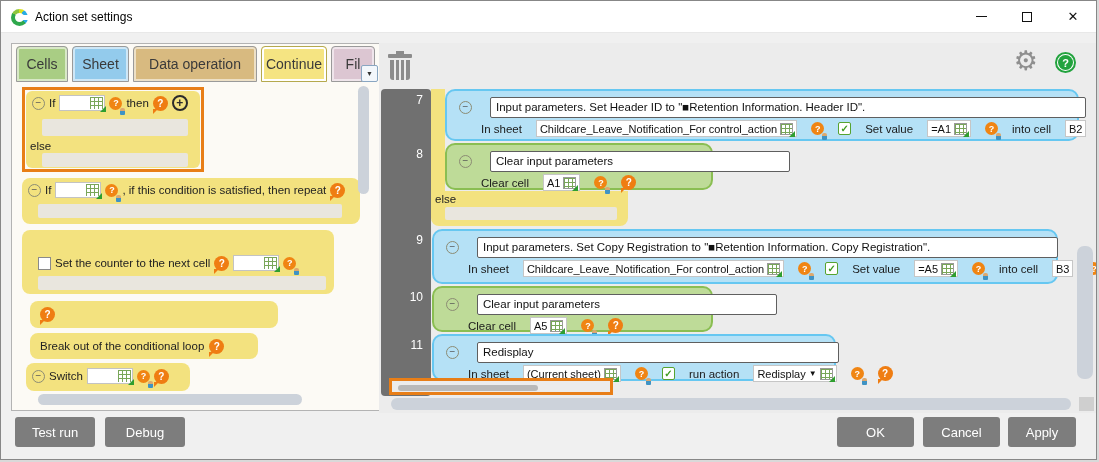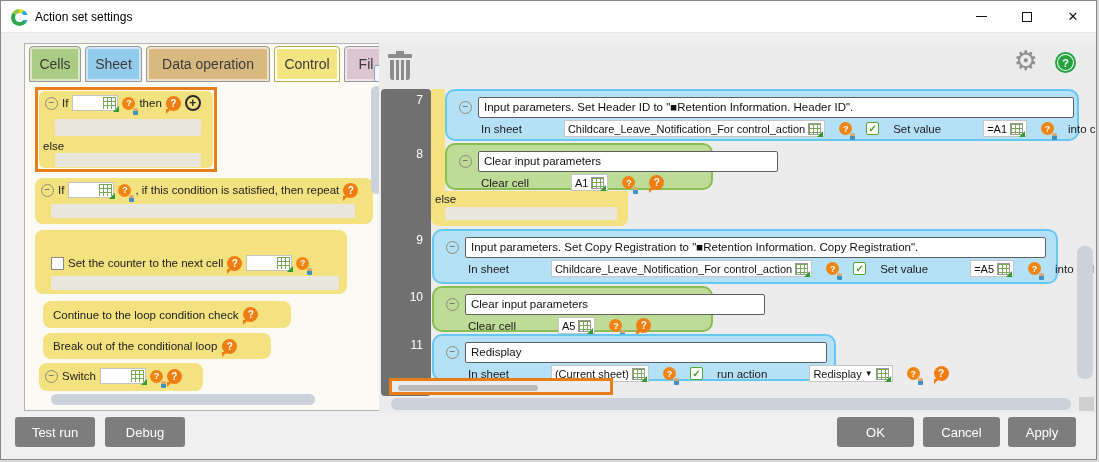--- a/index.html
+++ b/index.html
@@ -14,21 +14,21 @@
   .logo::after { content:""; position:absolute; left:4px; top:4px; width:9px; height:9px; background:#fff; border-radius:50%; }
   .logo::before { content:""; position:absolute; right:-1px; top:6px; width:6px; height:5px; background:#fff; }
   .title { position:absolute; left:34px; top:9px; font-size:12px; color:#000; }
   .winbtn { position:absolute; top:0; width:46px; height:31px; display:flex; align-items:center; justify-content:center; color:#111; }
   .btn-min { right:92px; } .btn-max { right:46px; } .btn-close { right:0; }
   .glyph-min { width:11px; height:1px; background:#111; }
   .glyph-max { width:10px; height:10px; border:1px solid #111; }
   .glyph-close { font-size:13px; line-height:1; }
 
   
-  .left-panel { position:absolute; left:10px; top:42px; width:405px; height:368px; background:#fcfaf5; border:1px solid #b3b3b3; overflow:hidden;margin-left:13px; }
+  .left-panel { position:absolute; left:10px; top:42px; width:405px; height:368px; background:#fcfaf5; border:1px solid #b3b3b3; overflow:hidden; }
   .right-panel { position:absolute; left:378px; top:42px; width:719px; height:370px; background:#ececec; overflow:hidden; }
 
   
   .tab { position:absolute; top:2px; height:36px; border:1px solid #9a9a9a; border-radius:4px 4px 0 0;
          display:flex; align-items:center; justify-content:center; font-size:14px; color:#3a3a3a;
          box-shadow: inset 0 0 0 2px rgba(255,255,255,0.55); }
   .tab-cells { left:4px; width:52px; background:#a9cd84; }
   .tab-sheet { left:60px; width:57px; background:#93cbec; }
   .tab-dataop { left:121px; width:124px; background:#d8ba80; }
   .tab-control { left:249px; width:66px; background:#f5e482; border-color:#b5a94e; box-shadow: inset 0 0 0 2px #ffffff; }
@@ -99,27 +99,27 @@
   .numcol { position:absolute; left:2px; top:46px; width:50px; height:307px; background:#707070; border-radius:4px; }
   .rownum { position:absolute; right:8px; font-size:12px; color:#fff; }
   .if-wrapper { position:absolute; left:52px; top:46px; width:197px; height:137px; background:#f3e27f; border-radius:0 0 8px 8px; }
   .if-carve { position:absolute; left:14px; top:0; width:183px; height:102px; background:#ececec; }
   .else-label { position:absolute; left:4px; top:104px; font-size:11.5px; color:#222; }
   .else-slot { position:absolute; left:14px; top:118px; width:172px; height:13px; background:#e9e6de; border-radius:2px; }
 
   .step { position:absolute; border-radius:10px; padding:4px 0 0 12px; }
   .step-blue { background:#b5e1f6; border:2px solid #66c7f1; }
   .step-green { background:#bedb98; border:2px solid #8abe52; }
-  .srow1 { display:flex; align-items:center; gap:6px; height:24px; }
+  .srow1 { display:flex; align-items:center; gap:18px; height:24px; }
   .comment { height:21px; background:#fff; border:1px solid #5f5f5f; border-radius:2px; font-size:11.5px; color:#111; line-height:19px;
              padding:0 5px; white-space:nowrap; overflow:hidden; flex:none; }
   .srow2 { display:flex; align-items:center; gap:14px; margin-left:22px; margin-top:1px; white-space:nowrap; }
   .slabel { font-size:11.5px; color:#1a1a1a; flex:none; }
   .chip { display:inline-flex; align-items:center; gap:3px; background:#fff; border:1px solid #c6c6c6; height:17px; padding:0 3px;
-          font-size:11px; color:#111; flex:none;margin-left:28px; }
+          font-size:11px; color:#111; flex:none; }
   .chip-text { white-space:nowrap; }
   .dd-arrow { font-size:8px; color:#111; }
 
   .s7  { left:66px; top:46px;  width:634px; height:52px; }
   .s8  { left:66px; top:100px; width:268px; height:47px; }
   .s9  { left:53px; top:186px; width:626px; height:55px; }
   .s10 { left:53px; top:243px; width:281px; height:46px; }
   .s11 { left:53px; top:291px; width:404px; height:47px; }
   .c7  { width:596px; } .c8 { width:300px; } .c9 { width:581px; } .c10 { width:300px; } .c11 { width:362px; }
 
@@ -154,21 +154,21 @@
     <div class="tab tab-cells">
         <span>Cells</span>
       </div>
     <div class="tab tab-sheet">
         <span>Sheet</span>
       </div>
     <div class="tab tab-dataop">
         <span>Data operation</span>
       </div>
     <div class="tab tab-control">
-        <span>Control</span>
+        <span>Continue</span>
       </div>
     <div class="tab tab-file">
         <span>Fil</span>
       </div>
     <div class="tab-overflow">
         <span>▼</span>
       </div>
 
     <div class="orange-frame">
       <div class="if-yellow">
@@ -211,21 +211,20 @@
         <span class="cell-input">
             <span class="icon-grid"></span>
           </span>
         <span class="icon-q"></span>
       </div>
       <span class="slot" style="left:16px; top:46px; width:288px; height:14px;"></span>
     </div>
 
     <div class="yellow blk-continue">
       <div class="pill-row">
-        <span class="pal-label">Continue to the loop condition check</span>
         <span class="icon-help"></span>
       </div>
     </div>
     <div class="yellow blk-switch">
       <div class="prow" style="left:6px; top:5px;">
         <span class="icon-collapse"></span>
         <span class="pal-label">Switch</span>
         <span class="cell-input">
             <span class="icon-grid"></span>
           </span>

